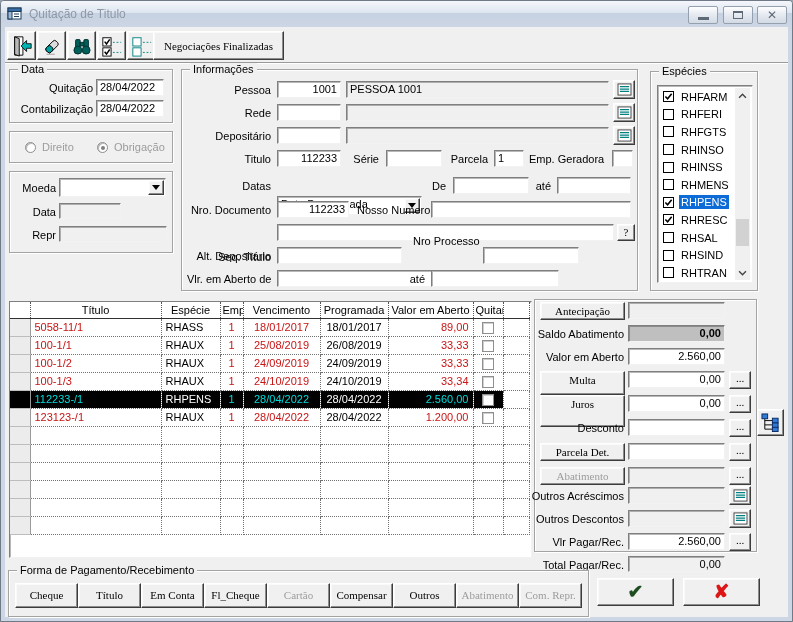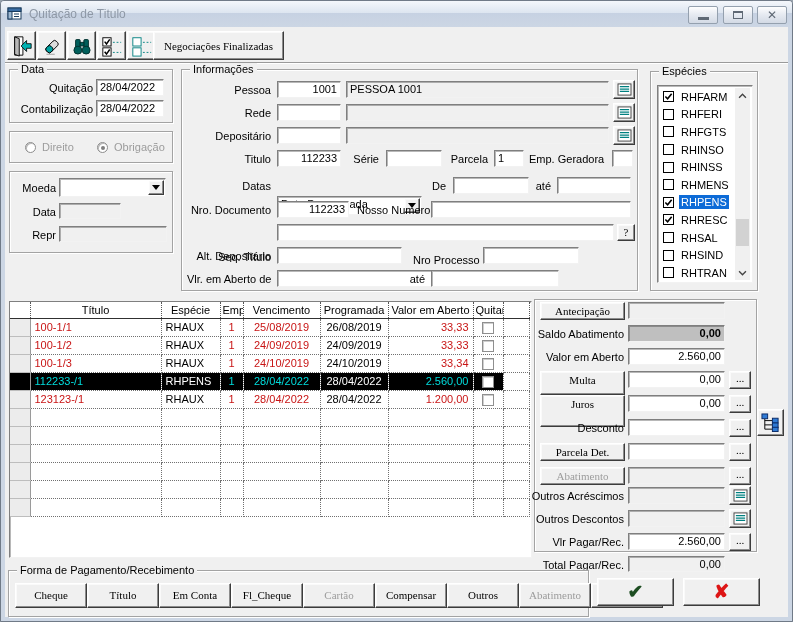--- a/index.html
+++ b/index.html
@@ -62,21 +62,21 @@
   .grid td.rgt{text-align:right;}
   .grid tr.selected td{background:#000;color:#fff;}
   .grid tr.selected td.red{color:#00dcdc;}
   .grid tr.selected td.c-extra{background:#fff;}
   .grid-cb{display:inline-block;width:12px;height:12px;background:#fff;border:1px solid #8f8f8f;box-shadow:inset 1px 1px 0 #cfcfcf;vertical-align:middle;}
   
   .rp-btn{text-align:center;line-height:16px;}
   .dots{line-height:12px;text-align:center;}
   
   .pay-row{display:flex;}
-  .pay-btn{width:72px;height:25px;text-align:center;line-height:22px;white-space:nowrap;overflow:hidden;}
+  .pay-btn{width:63px;height:25px;text-align:center;line-height:22px;white-space:nowrap;overflow:hidden;}
   .pay-btn.disabled{color:#9c9c9c;}
   
   .radio-row{display:flex;align-items:center;gap:6px;}
   .radio{width:11px;height:11px;border-radius:50%;border:1px solid #8c8c8c;background:#fff;box-shadow:inset 1px 1px 0 #b9b9b9;position:relative;flex:none;}
   .radio.on::after{content:"";position:absolute;left:3px;top:3px;width:4px;height:4px;border-radius:50%;background:#808080;}
   .icon-btn{display:flex;align-items:center;justify-content:center;padding:0;}
 </style>
 </head>
 <body>
 
@@ -233,21 +233,21 @@
   <div class="abs sunken field" style="left:556px;top:176px;width:74px;height:17px;"></div>
   <div class="abs lbl r" style="left:186px;top:203px;width:84px;">Nro. Documento</div>
   <div class="abs sunken field r" style="left:276px;top:200px;width:72px;height:17px;">112233</div>
   <div class="abs lbl" style="left:356px;top:203px;">Nosso Numero</div>
   <div class="abs sunken field" style="left:430px;top:200px;width:200px;height:17px;"></div>
   <div class="abs lbl r" style="left:186px;top:226px;width:84px;margin-top:24px;">Seq. Título</div>
   <div class="abs sunken field" style="left:276px;top:223px;width:337px;height:17px;"></div>
   <div class="abs raised" style="left:616px;top:223px;width:18px;height:17px;text-align:center;line-height:15px;">?</div>
   <div class="abs lbl r" style="left:186px;top:249px;width:84px;">Alt. Depositário</div>
   <div class="abs sunken field" style="left:276px;top:246px;width:125px;height:17px;"></div>
-  <div class="abs lbl" style="left:412px;top:253px;text-align:right;">Nro Processo</div>
+  <div class="abs lbl" style="left:412px;top:234px;text-align:right;">Nro Processo</div>
   <div class="abs sunken field" style="left:482px;top:246px;width:96px;height:17px;"></div>
   <div class="abs lbl r" style="left:186px;top:272px;width:84px;">Vlr. em Aberto de</div>
   <div class="abs sunken field" style="left:276px;top:269px;width:165px;height:17px;"></div>
   <div class="abs lbl r" style="left:400px;top:272px;width:24px;">até</div>
   <div class="abs sunken field" style="left:430px;top:269px;width:128px;height:17px;"></div>
 
   <div class="abs group" style="left:649px;top:70px;width:108px;height:220px;">
     <span class="group-label">Espécies</span>
   </div>
   <div class="abs sunken listbox" style="left:656px;top:84px;width:96px;height:198px;">
@@ -346,20 +346,31 @@
             <th>Vencimento</th>
             <th>Programada</th>
             <th>Valor em Aberto</th>
             <th>Quitar</th>
             <th></th>
           </tr>
         </thead>
       <tbody id="t-body">
           <tr>
             <td class="c-sel"></td>
+            <td class="red">5058-11/1</td>
+            <td class="">RHASS</td>
+            <td class="red ctr">1</td>
+            <td class="red ctr">18/01/2017</td>
+            <td class="ctr">18/01/2017</td>
+            <td class="red rgt">89,00</td>
+            <td class="ctr"><span class="grid-cb"></span></td>
+            <td class="c-extra"></td>
+          </tr>
+          <tr>
+            <td class="c-sel"></td>
             <td class="red">100-1/1</td>
             <td class="">RHAUX</td>
             <td class="red ctr">1</td>
             <td class="red ctr">25/08/2019</td>
             <td class="ctr">26/08/2019</td>
             <td class="red rgt">33,33</td>
             <td class="ctr"><span class="grid-cb"></span></td>
             <td class="c-extra"></td>
           </tr>
           <tr>

